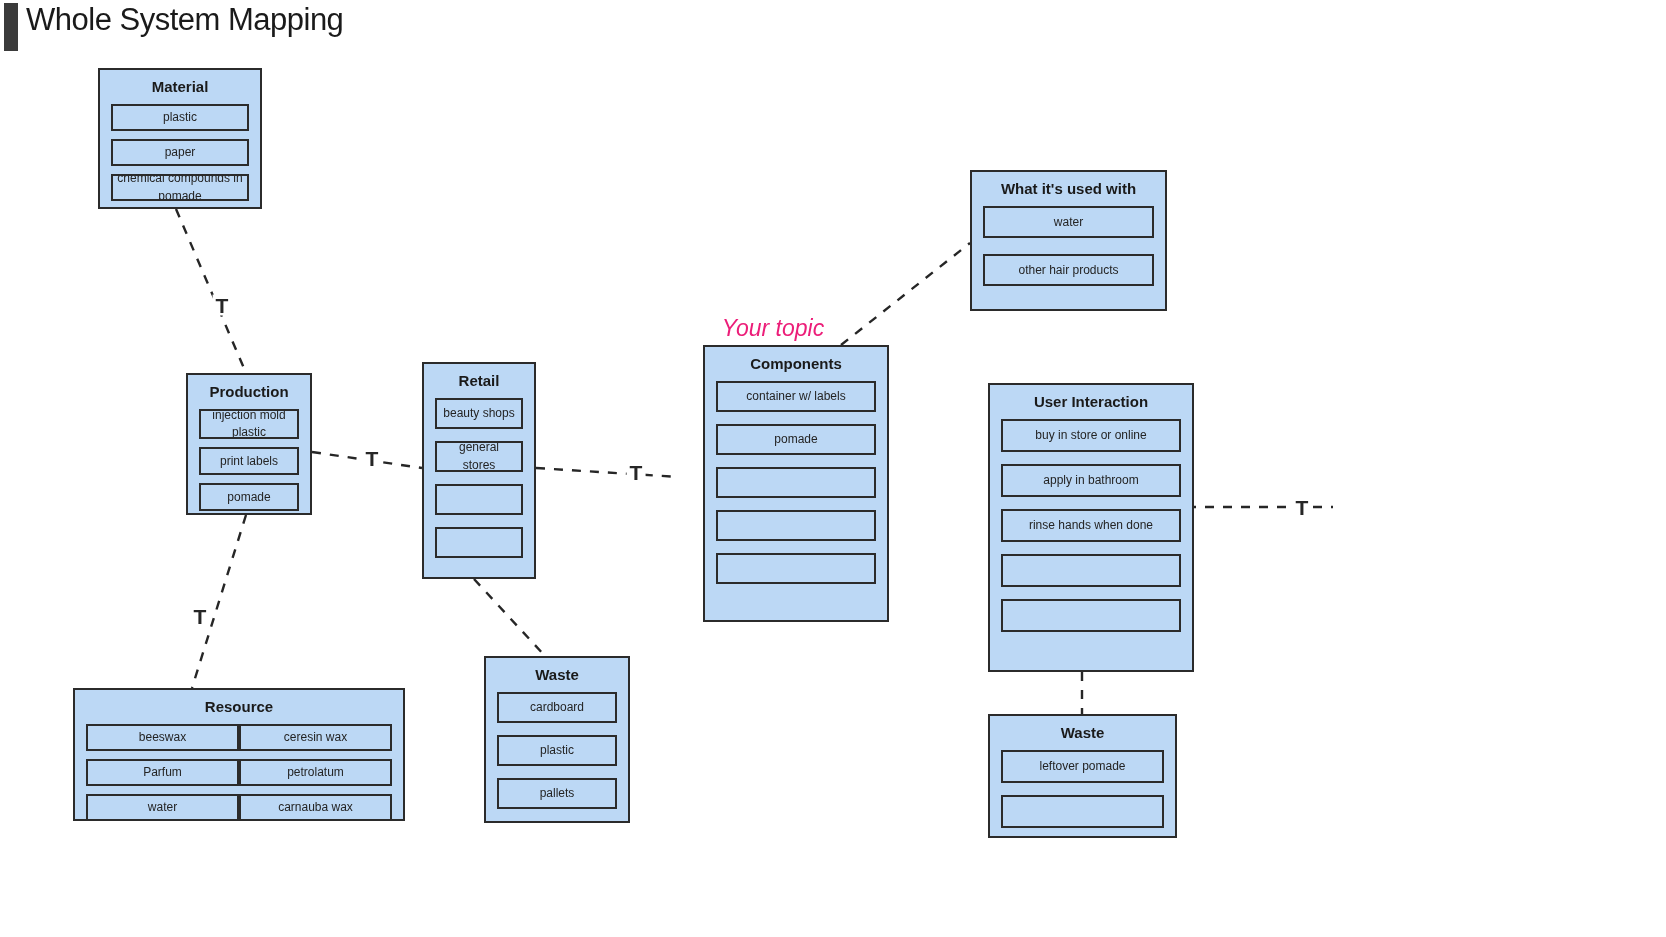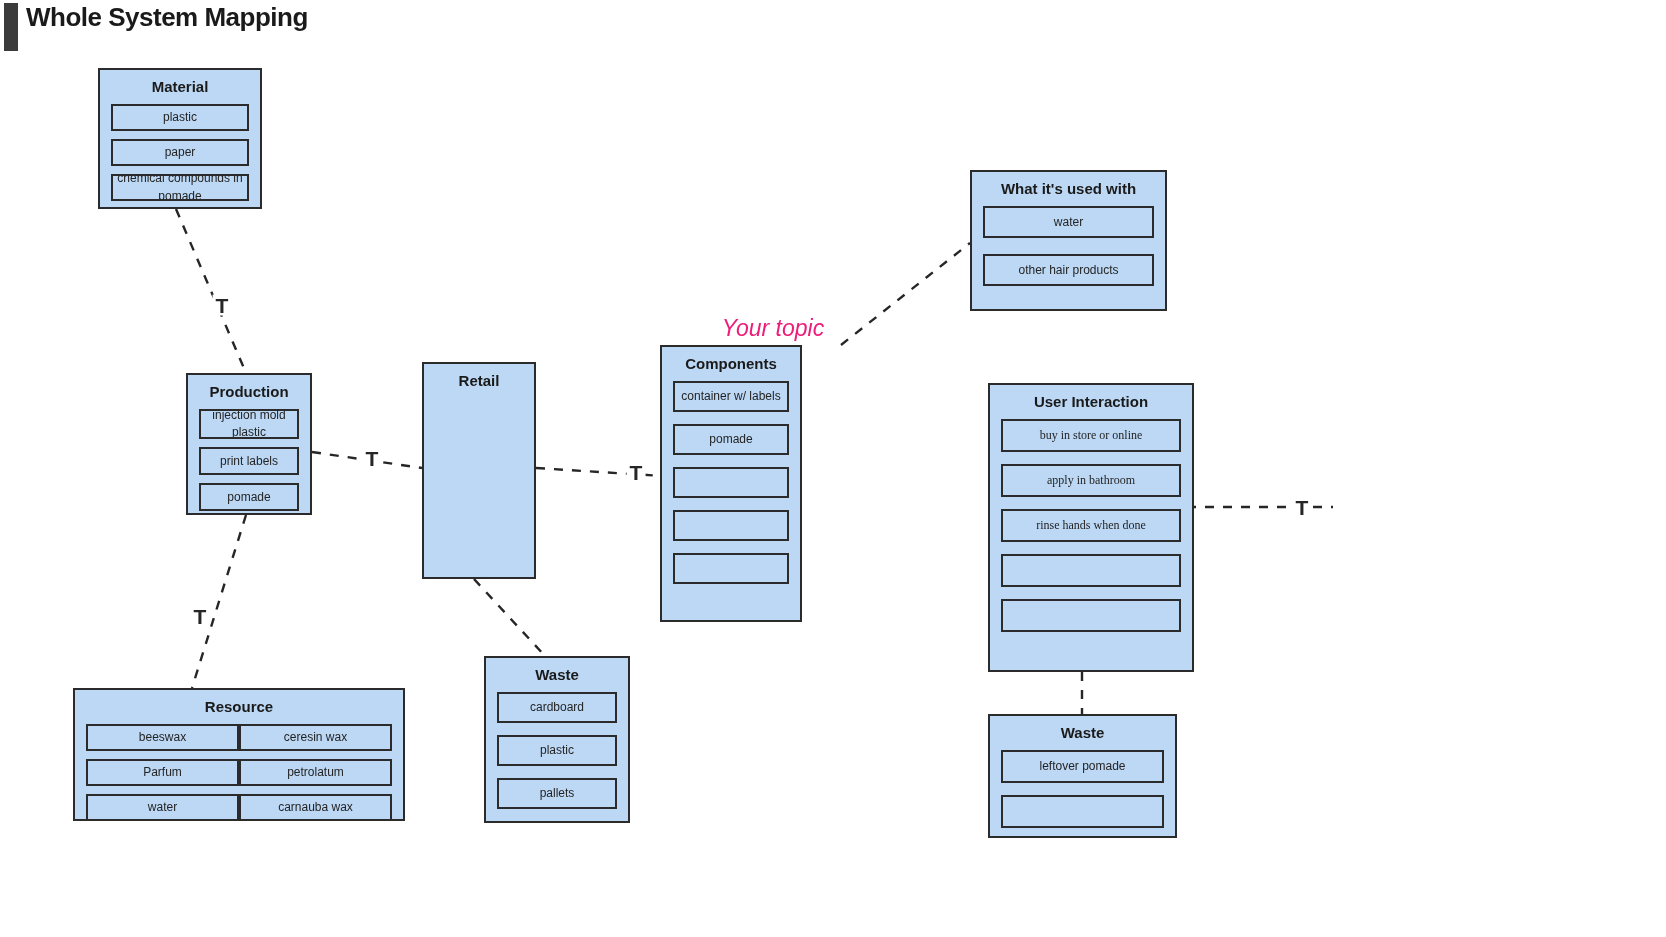--- a/index.html
+++ b/index.html
@@ -27,22 +27,22 @@
     left: 4px;
     top: 3px;
     width: 14px;
     height: 48px;
     background: #3b3b3b;
   }
   .page-title {
     position: absolute;
     left: 26px;
     top: 2px;
-    font-size: 26px;
-    font-weight: bold;
+    font-size: 31px;
+    font-weight: normal;
     letter-spacing: -0.5px;
     color: #1a1a1a;
     white-space: nowrap;
   }
 
   
   #links {
     position: absolute;
     left: 0;
     top: 0;
@@ -138,28 +138,28 @@
 
   #g-retail        { left: 422px; top: 362px; width: 114px; height: 217px; }
   #g-retail .cell  { height: 31px; }
 
   #g-resource      { left: 73px;  top: 688px; width: 332px; height: 133px; }
   #g-resource .cell { height: 27px; }
 
   #g-waste-retail  { left: 484px; top: 656px; width: 146px; height: 167px; }
   #g-waste-retail .cell { height: 31px; }
 
-  #g-components    { left: 660px; top: 345px; width: 142px; height: 277px; }
+  #g-components    { left: 703px; top: 345px; width: 186px; height: 277px; }
   #g-components .cell { height: 31px; }
 
   #g-usedwith      { left: 970px; top: 170px; width: 197px; height: 141px; }
   #g-usedwith .cell { height: 32px; }
 
   #g-userint       { left: 988px; top: 383px; width: 206px; height: 289px; }
-  #g-userint .cell { height: 33px; font-family: Liberation Serif, serif; }
+  #g-userint .cell { height: 33px; }
 
   #g-waste-user    { left: 988px; top: 714px; width: 189px; height: 124px; }
   #g-waste-user .cell { height: 33px; }
 
   #g-endoflife     { left: 1333px; top: 312px; width: 161px; height: 255px; }
   #g-endoflife .cell { height: 31px; }
   #g-endoflife .cell.tall { height: 38px; }
 </style>
 </head>
 <body>
@@ -211,20 +211,26 @@
     <div class="group-title">Production</div>
     <div class="rows gap-sm">
       <div class="cell tall">injection mold plastic</div>
       <div class="cell">print labels</div>
       <div class="cell">pomade</div>
     </div>
   </div>
 
   <div class="group" id="g-retail">
     <div class="group-title">Retail</div>
+    <div class="rows gap-md">
+      <div class="cell">beauty shops</div>
+      <div class="cell">general stores</div>
+      <div class="cell empty"></div>
+      <div class="cell empty"></div>
+    </div>
   </div>
 
   <div class="group" id="g-resource">
     <div class="group-title">Resource</div>
     <div class="rows two-col">
       <div class="col gap-sm">
         <div class="cell">beeswax</div>
         <div class="cell">Parfum</div>
         <div class="cell">water</div>
       </div>

